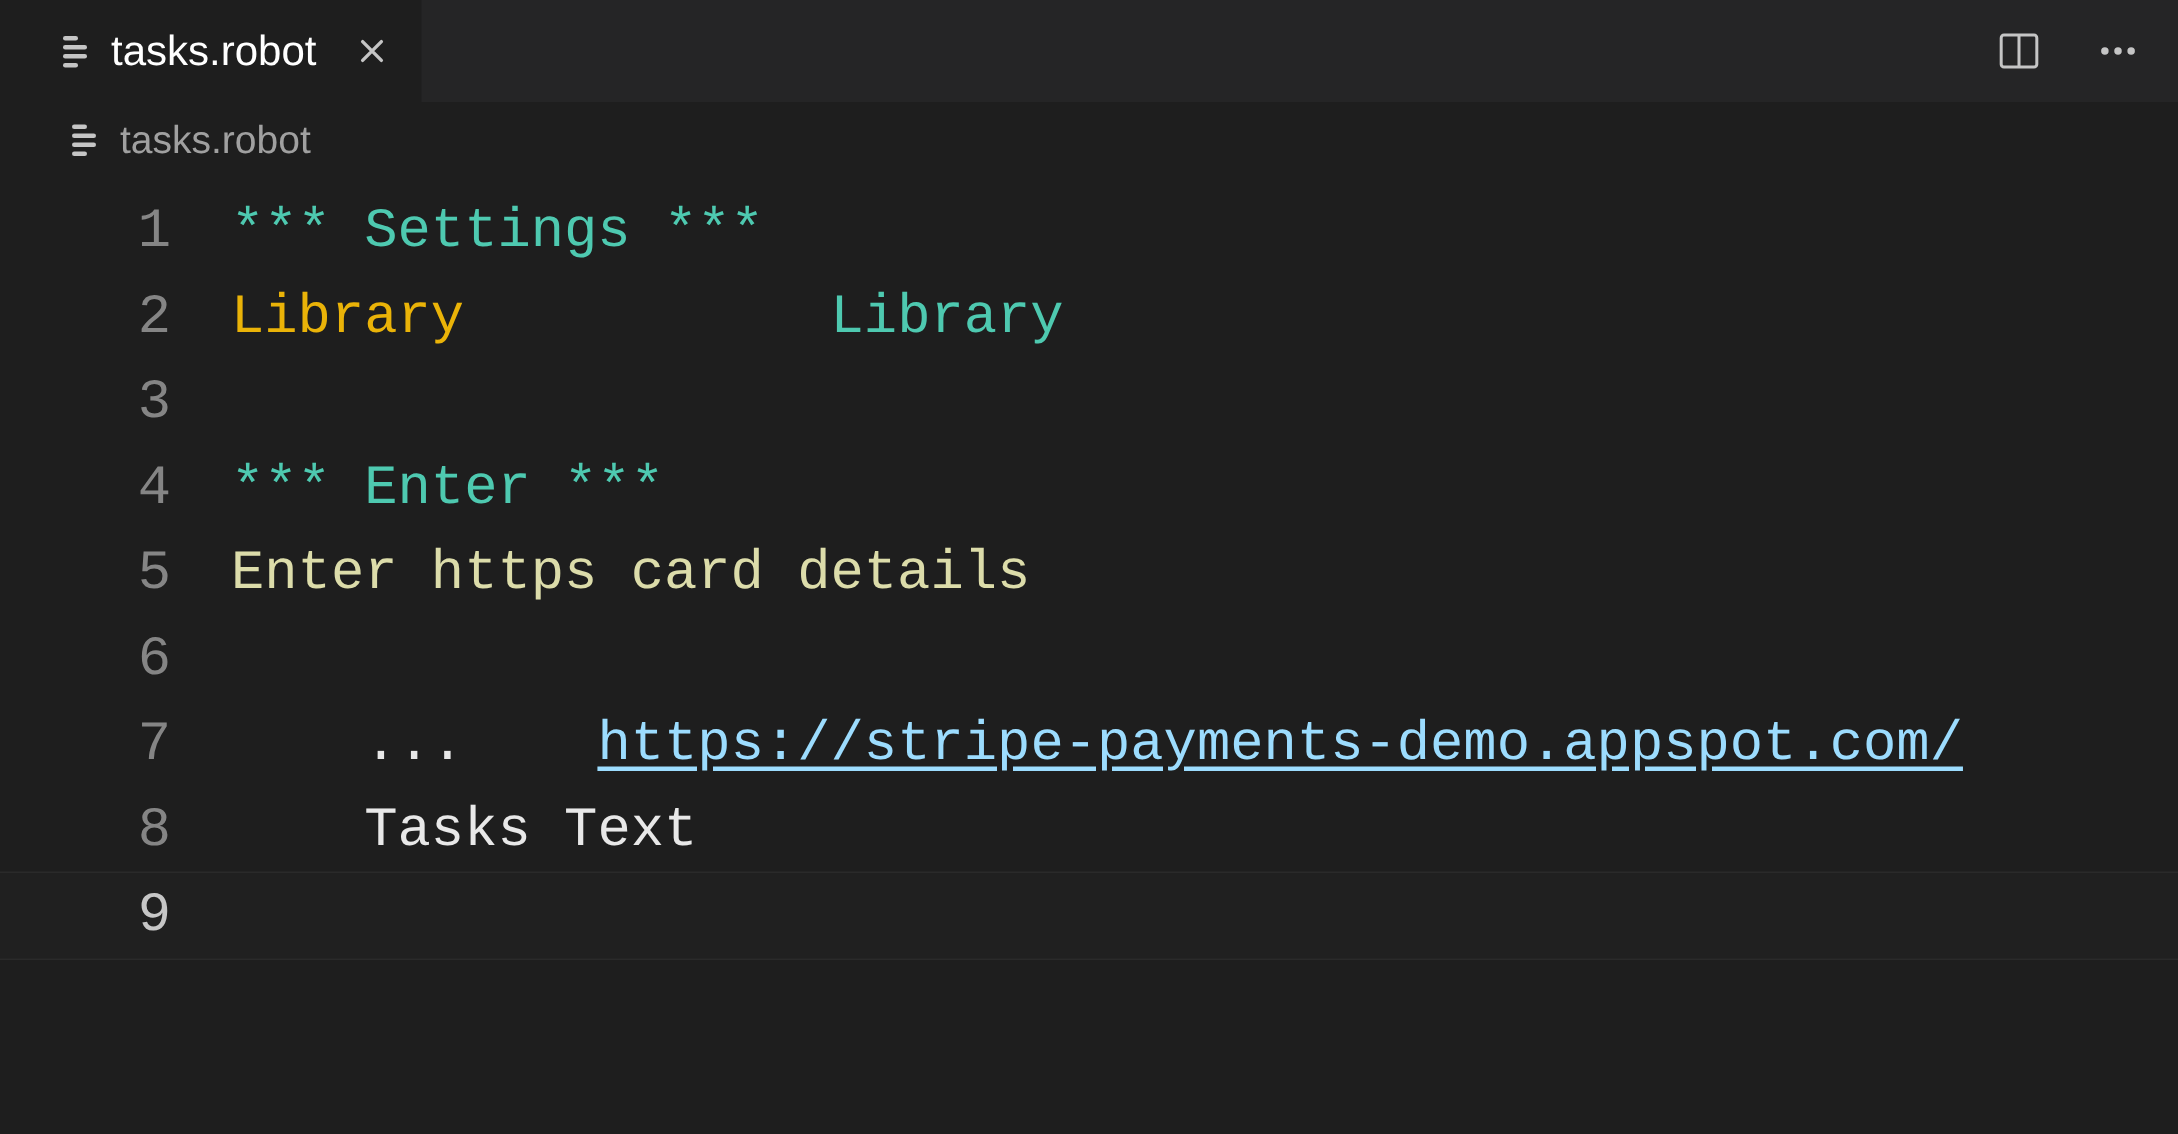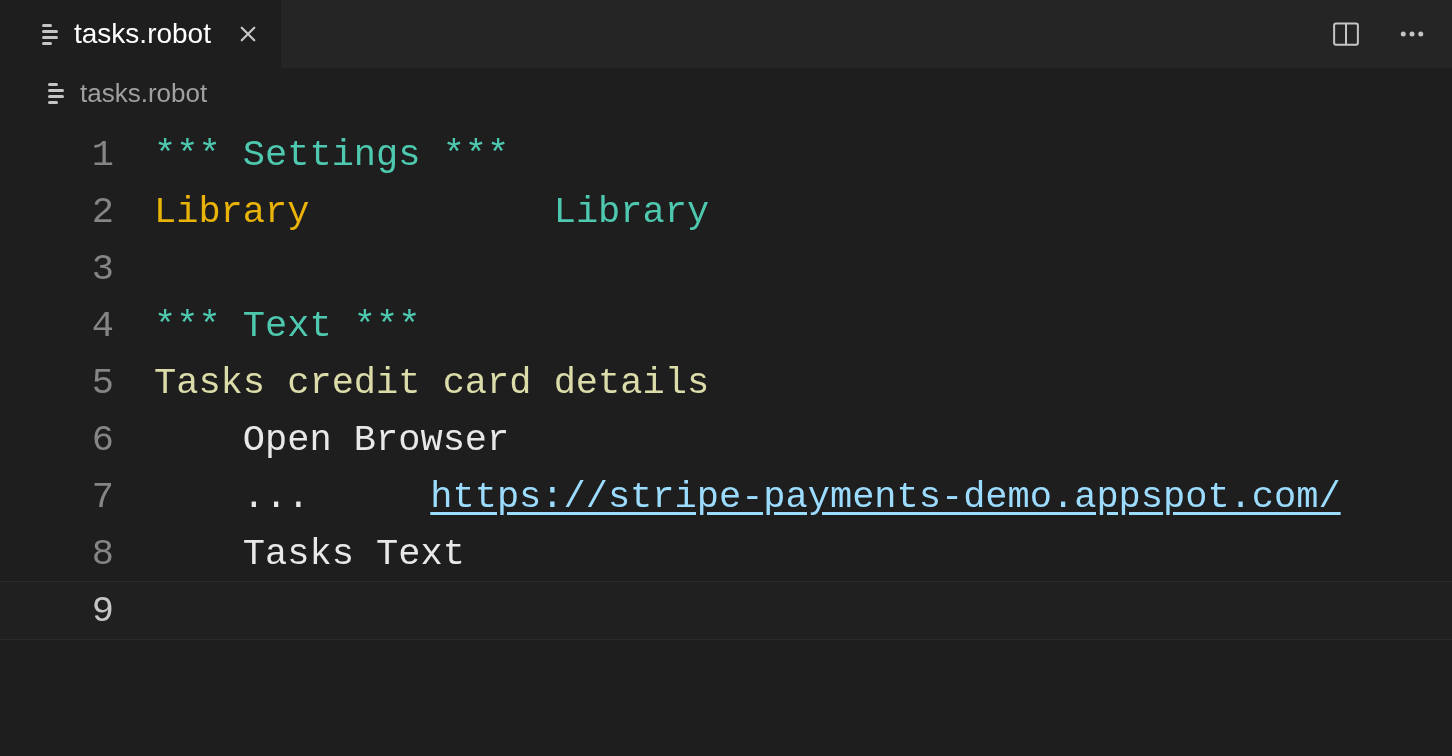--- a/index.html
+++ b/index.html
@@ -126,21 +126,21 @@
     .code {
       white-space: pre;
       padding-left: 14px;
     }
     .t-section { color: #4ec9b0; font-weight: 400; }
     .t-keyword { color: #eab308; }
     .t-import  { color: #4ec9b0; }
     .t-name    { color: #dcdcaa; }
     .t-plain   { color: #d4d4d4; }
     .t-white   { color: #e8e8e8; }
-    .t-link    { color: #9cdcfe; text-decoration: underline; text-decoration-color: #9cdcfe; text-underline-offset: 5px; margin-left: 32px; }
+    .t-link    { color: #9cdcfe; text-decoration: underline; text-decoration-color: #9cdcfe; text-underline-offset: 5px; }
     .mono { font-family: 'Menlo', 'Consolas', 'Courier New', monospace; }
     .current-line .gutter { color: #c6c6c6; }
   </style>
 </head>
 <body>
 
 <div class="tab-bar">
   <div class="tab">
     <span class="file-icon">
       <span class="bar b1"></span>
@@ -194,31 +194,31 @@
     <div class="code"><span class="t-keyword">Library</span><span class="t-plain">           </span><span class="t-import">Library</span></div>
   </div>
 
   <div class="line">
     <div class="gutter">3</div>
     <div class="code"></div>
   </div>
 
   <div class="line">
     <div class="gutter">4</div>
-    <div class="code"><span class="t-section">*** Text ***</span></div>
+    <div class="code"><span class="t-section">*** Enter ***</span></div>
   </div>
 
   <div class="line">
     <div class="gutter">5</div>
-    <div class="code"><span class="t-name">Tasks credit card details</span></div>
+    <div class="code"><span class="t-name">Enter https card details</span></div>
   </div>
 
   <div class="line">
     <div class="gutter">6</div>
-    <div class="code"><span class="t-plain">    </span><span class="t-white">Open Browser</span></div>
+    <div class="code"><span class="t-plain">    </span></div>
   </div>
 
   <div class="line">
     <div class="gutter">7</div>
     <div class="code"><span class="t-plain">    </span><span class="t-white">...</span><span class="t-plain">    </span><span class="t-link">https://stripe-payments-demo.appspot.com/</span></div>
   </div>
 
   <div class="line">
     <div class="gutter">8</div>
     <div class="code"><span class="t-plain">    </span><span class="t-white">Tasks Text</span></div>

